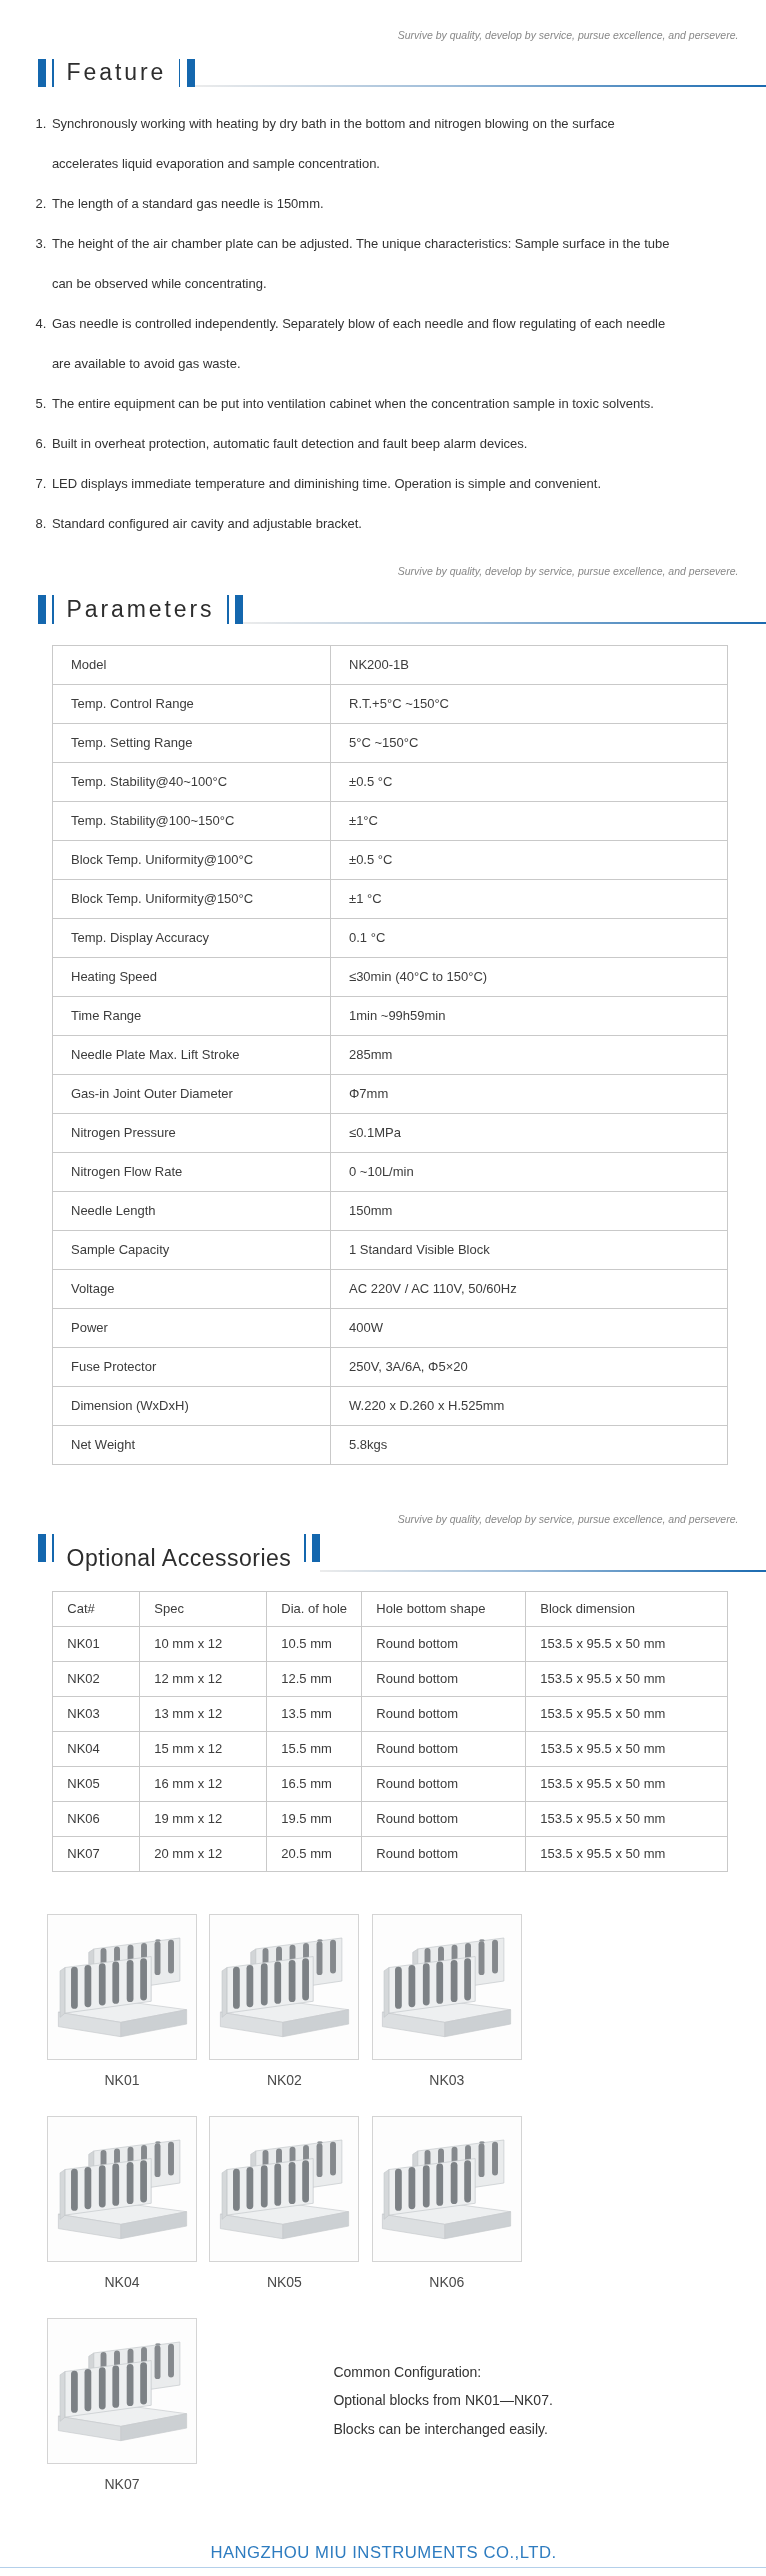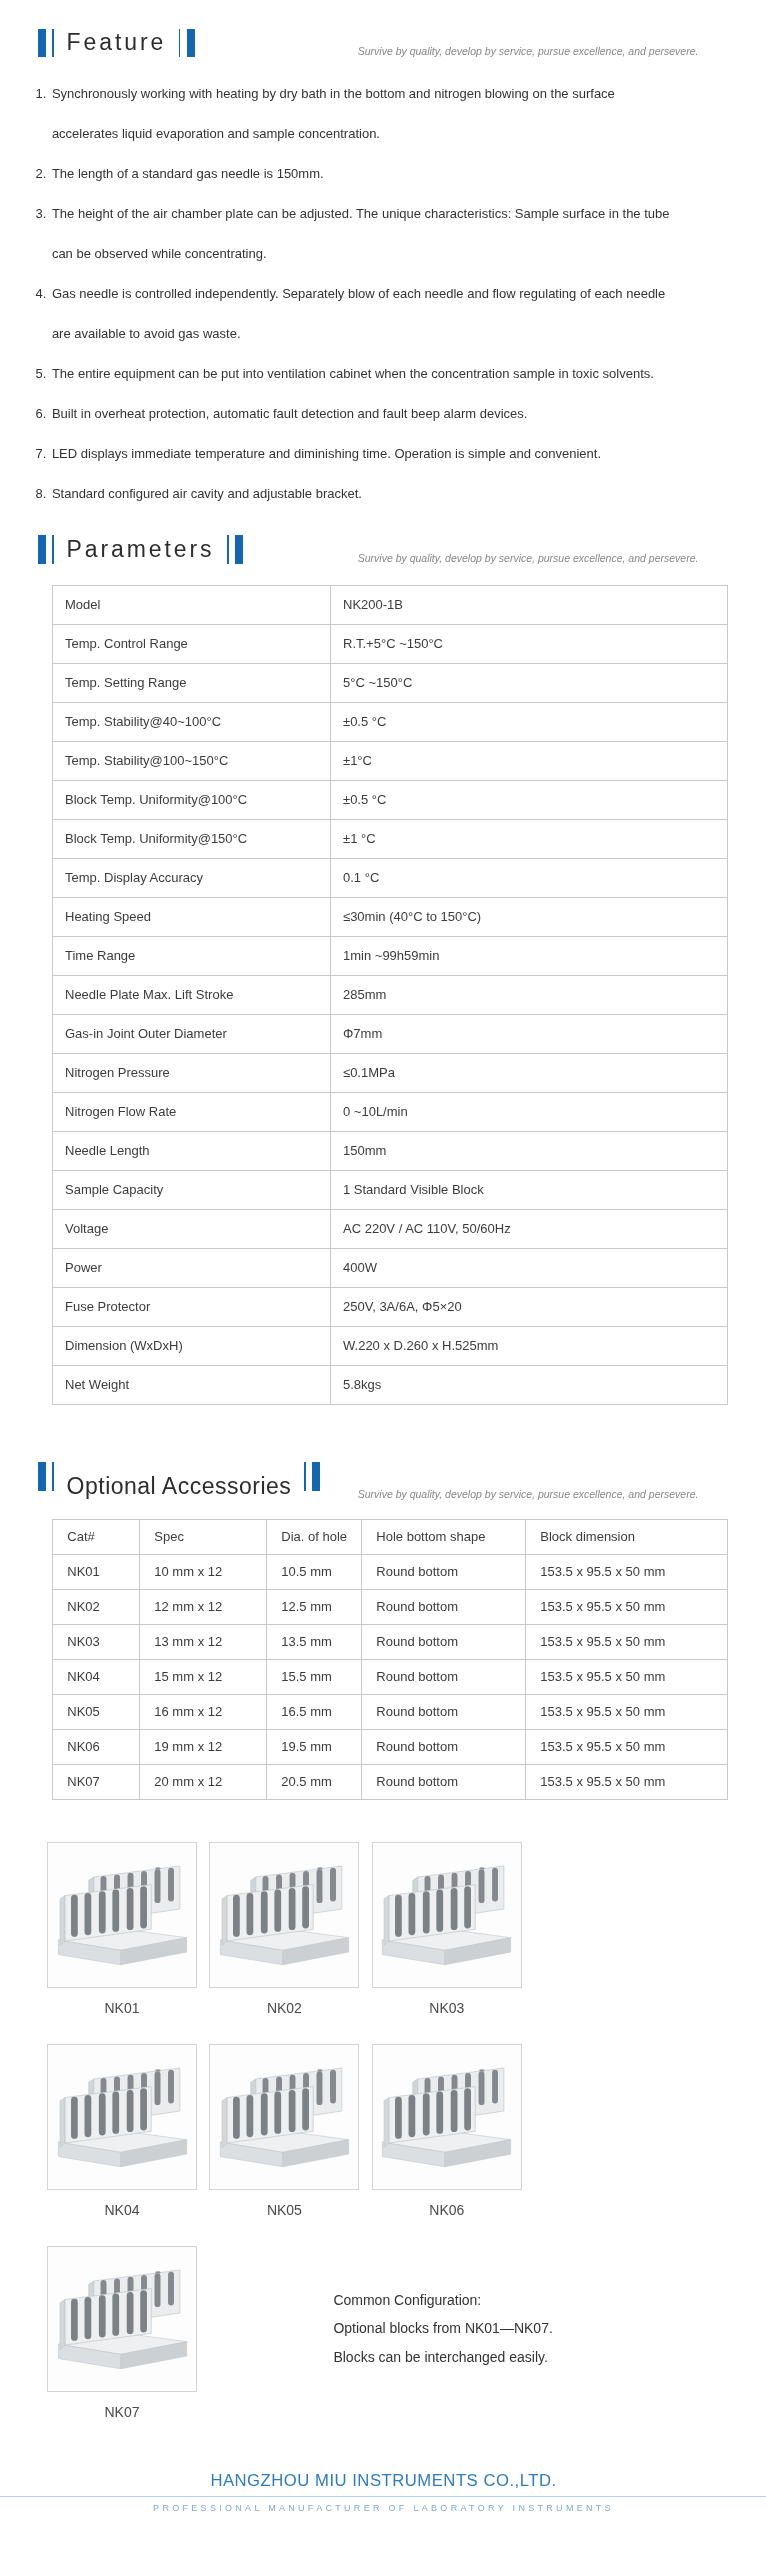--- a/index.html
+++ b/index.html
@@ -7,33 +7,33 @@
   body { width:767px; font-family:"Liberation Sans","DejaVu Sans",sans-serif; color:#333; }
   .page { width:767px; min-height:2576px; background:#fff; padding-top:28.6px; overflow:hidden; }
 
   
   .sec-head { display:flex; align-items:flex-end; padding-left:38px; margin-bottom:5.7px; }
   .sec-title-block { display:flex; align-items:center; flex-shrink:0;text-align:center; }
   .bar-thick { width:7.6px; height:28.6px; background:#1467ae; }
   .bar-thin { width:1.9px; height:28.6px; background:#1467ae; margin:0 0 0 6.7px; }
   .bar-thin.right { margin:0 6.7px 0 0; }
   .sec-title { font-size:23px; color:#2d2d2d; letter-spacing:2.9px; padding:0 12.4px; white-space:nowrap; }
-  .sec-right { flex:1; display:flex; flex-direction:row; justify-content:flex-end; min-width:0;gap:40px; }
+  .sec-right { flex:1; display:flex; flex-direction:column; justify-content:space-between; min-width:0;gap:40px; }
   .tagline { text-align:right; font-style:italic; font-size:10.5px; color:#878787; padding-right:28.6px; white-space:nowrap; }
   .sec-line { height:1.9px; margin-top:4.8px; background:linear-gradient(90deg,#ececec 0%,#9dbcd9 45%,#1a6ab0 100%); }
 
   
   ol.features { margin:17px 0 0 50px; width:629px; list-style:decimal; }
   ol.features li { font-size:13px; line-height:40px; color:#333; padding-left:1.9px; }
 
   
   table { border-collapse:collapse; margin-left:52px; font-size:13px; color:#3c3c3c; }
   td, th { border:1px solid #c9c9c9; text-align:left; font-weight:normal; vertical-align:middle; }
   table.params { width:676px; margin-top:21px; }
-  table.params td { height:39px; padding-left:12px; }
+  table.params td { height:39px; padding-left:18px; }
   table.params td.lbl { width:278px; }
   table.acc { width:676px; margin-top:19px; }
   table.acc td, table.acc th { height:35px; padding-left:14.3px; }
   table.acc .c0 { width:87px; } table.acc .c1 { width:127px; }
   table.acc .c2 { width:95px; } table.acc .c3 { width:164px; }
 
   .gap-params { height:21px; }
   .spacer-lg { height:48px; }
 
   

